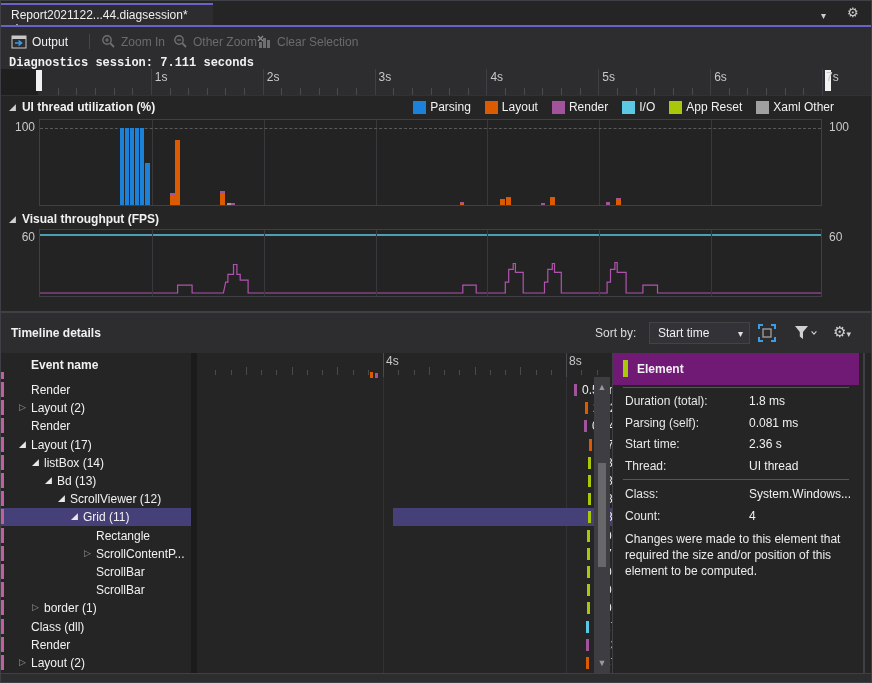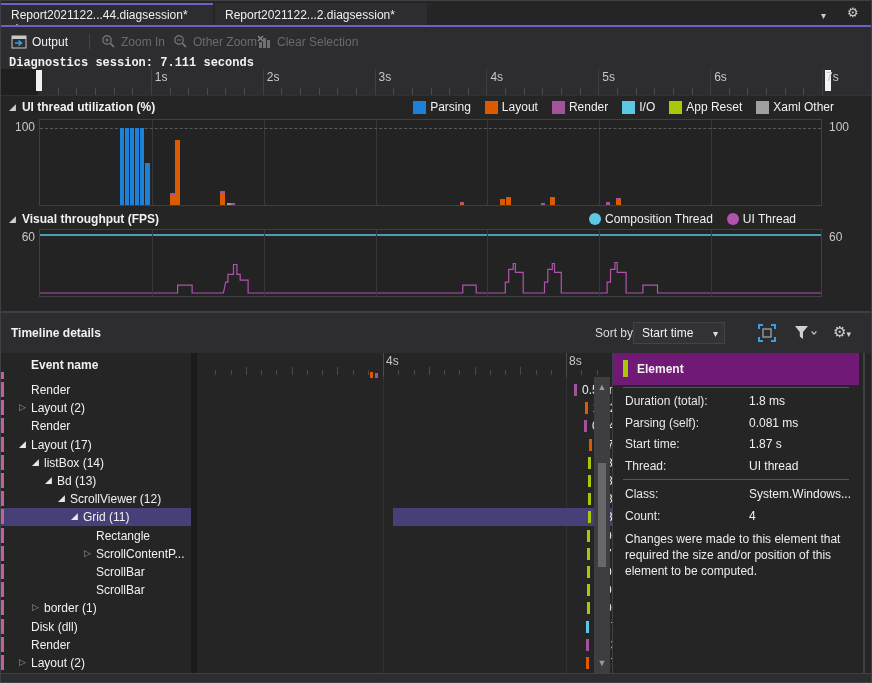--- a/index.html
+++ b/index.html
@@ -94,23 +94,20 @@
 
   <div class="abs tabstrip">
     <div class="abs tab active" style="left:0;width:212px;">
       <span class="tab-label">Report2021122...44.diagsession*</span>
       <span class="tab-btn">
         <svg width="12" height="12" viewBox="0 0 12 12">
             <path d="M6 1 v5 M3.5 6 h5 M6 6 v5" stroke="#d0d0d0" stroke-width="1.4" fill="none"></path>
           </svg>
       </span>
       <span class="tab-btn">✕</span>
-    </div>
-    <div class="abs tab" style="left:214px;width:212px;">
-      <span class="tab-label">Report2021122...2.diagsession*</span>
     </div>
     <span class="abs strip-icon" style="left:820px;font-size:10px;top:8px;">▾</span>
     <span class="abs strip-icon" style="left:846px;">⚙</span>
     <div class="abs accent-underline"></div>
   </div>
 
   <div class="abs toolbar">
     <div class="abs tool-btn" style="left:6px;">
       <span>
         <svg width="16" height="14" viewBox="0 0 16 14">
@@ -277,51 +274,41 @@
       <div class="ubar" style="left: 510.069px; width: 5.03357px; bottom: 0px; height: 6.93px; background: rgb(221, 91, 0);"></div>
       <div class="ubar" style="left: 510.069px; width: 5.03357px; bottom: 6.93px; height: 1.54px; background: rgb(161, 84, 156);"></div>
       <div class="ubar" style="left: 565.997px; width: 4.02686px; bottom: 0px; height: 2.695px; background: rgb(161, 84, 156);"></div>
       <div class="ubar" style="left: 575.505px; width: 5.03357px; bottom: 0px; height: 5.39px; background: rgb(221, 91, 0);"></div>
       <div class="ubar" style="left: 575.505px; width: 5.03357px; bottom: 5.39px; height: 1.54px; background: rgb(161, 84, 156);"></div>
     </div>
 
   <div class="abs sec-header" style="left:0;top:208px;width:872px;">
     <span class="sec-tri">◢</span>
     <span class="sec-title">Visual throughput (FPS)</span>
-    <div class="legend" id="fps-legend" style="right:77px;">
-        <div class="legend-item">
-          <div class="dot" style="background: rgb(91, 200, 228);"></div>
-          <span>Composition Thread</span>
-        </div>
-        <div class="legend-item">
-          <div class="dot" style="background: rgb(177, 83, 174);"></div>
-          <span>UI Thread</span>
-        </div>
-      </div>
   </div>
   <span class="abs axis-lab" style="left:6px;top:229px;width:28px;text-align:right;">60</span>
   <span class="abs axis-lab" style="left:828px;top:229px;">60</span>
   <div class="abs plot" id="fps-plot" style="left:38px;top:228px;width:783px;height:68px;">
       <div class="gridv" style="left: 111.857px;"></div>
       <div class="gridv" style="left: 223.714px;"></div>
       <div class="gridv" style="left: 335.571px;"></div>
       <div class="gridv" style="left: 447.429px;"></div>
       <div class="gridv" style="left: 559.286px;"></div>
       <div class="gridv" style="left: 671.143px;"></div>
       <svg width="781" height="66">
         <path d="M0 5 H781" stroke="#5bc8e4" stroke-width="1.5" fill="none"></path>
         <path d="M0.0 63.0 L137.6 63.0 L137.6 55.1 L152.1 55.1 L152.1 63.0 L183.4 63.0 L185.7 52.2 L187.9 52.2 L187.9 44.3 L193.5 44.3 L193.5 34.5 L196.9 34.5 L196.9 44.3 L200.2 44.3 L200.2 50.2 L208.1 50.2 L208.1 63.0 L422.8 63.0 L422.8 55.1 L436.2 55.1 L436.2 63.0 L465.3 63.0 L465.3 52.2 L468.7 52.2 L468.7 39.4 L473.2 39.4 L473.2 33.5 L475.4 33.5 L475.4 42.4 L483.2 42.4 L483.2 63.0 L504.5 63.0 L504.5 52.2 L507.8 52.2 L507.8 39.4 L512.3 39.4 L512.3 33.5 L514.5 33.5 L514.5 42.4 L521.3 42.4 L521.3 63.0 L567.1 63.0 L567.1 52.2 L570.5 52.2 L570.5 39.4 L574.9 39.4 L574.9 32.5 L577.2 32.5 L577.2 42.4 L586.1 42.4 L586.1 63.0 L602.9 63.0 L602.9 55.1 L617.5 55.1 L617.5 63.0 L783.0 63.0" stroke="#b153ae" stroke-width="1.2" fill="none"></path>
       </svg>
     </div>
 
   <div class="abs details-sep"></div>
   <div class="abs details-bar">
     <span class="abs details-title">Timeline details</span>
     <span class="abs sortby-label" style="left:594px;top:13px;">Sort by:</span>
-    <div class="abs dropdown" style="left:632px;top:9px;width:92px;height:22px;">
+    <div class="abs dropdown" style="left:648px;top:9px;width:101px;height:22px;">
       <span>Start time</span>
       <span class="dd-chev">▾</span>
     </div>
     <span class="abs" style="left:757px;top:11px;">
       <svg width="18" height="18" viewBox="0 0 18 18">
           <path d="M1 5 V1 h4 M13 1 h4 v4 M17 13 v4 h-4 M5 17 H1 v-4" stroke="#3b9ce8" stroke-width="2" fill="none"></path>
           <rect x="5" y="5" width="8" height="8" fill="none" stroke="#9a9a9a" stroke-width="1.4"></rect>
         </svg>
     </span>
     <span class="abs" style="left:793px;top:12px;">
@@ -393,21 +380,21 @@
           <div class="row-ind"></div>
           <span class="tree-lbl" style="left: 95px;">ScrollBar</span>
         </div>
         <div class="tree-row" style="top: 246.4px;">
           <div class="row-ind"></div>
           <span class="tree-exp closed" style="left: 31px;">▷</span>
           <span class="tree-lbl" style="left: 43px;">border (1)</span>
         </div>
         <div class="tree-row" style="top: 264.6px;">
           <div class="row-ind"></div>
-          <span class="tree-lbl" style="left: 30px;">Disk (dll)</span>
+          <span class="tree-lbl" style="left: 30px;">Class (dll)</span>
         </div>
         <div class="tree-row" style="top: 282.8px;">
           <div class="row-ind"></div>
           <span class="tree-lbl" style="left: 30px;">Render</span>
         </div>
         <div class="tree-row" style="top: 301px;">
           <div class="row-ind"></div>
           <span class="tree-exp closed" style="left: 18px;">▷</span>
           <span class="tree-lbl" style="left: 30px;">Layout (2)</span>
         </div>
@@ -524,21 +511,21 @@
         <span class="elem-head-bar"></span>
         <span class="elem-head-title">Element</span>
       </div>
       <div class="elem-div" style="top:34px;"></div>
       <div id="elem-rows">
           <span class="kv-label" style="top: 41px;">Duration (total):</span>
           <span class="kv-value" style="top: 41px;">1.8 ms</span>
           <span class="kv-label" style="top: 62.5px;">Parsing (self):</span>
           <span class="kv-value" style="top: 62.5px;">0.081 ms</span>
           <span class="kv-label" style="top: 84px;">Start time:</span>
-          <span class="kv-value" style="top: 84px;">1.87 s</span>
+          <span class="kv-value" style="top: 84px;">2.36 s</span>
           <span class="kv-label" style="top: 105.5px;">Thread:</span>
           <span class="kv-value" style="top: 105.5px;">UI thread</span>
         </div>
       <div class="elem-div" style="top:126px;"></div>
       <div id="elem-rows2">
           <span class="kv-label" style="top: 134px;">Class:</span>
           <span class="kv-value" style="top: 134px;">System.Windows...</span>
           <span class="kv-label" style="top: 155.5px;">Count:</span>
           <span class="kv-value" style="top: 155.5px;">4</span>
         </div>

